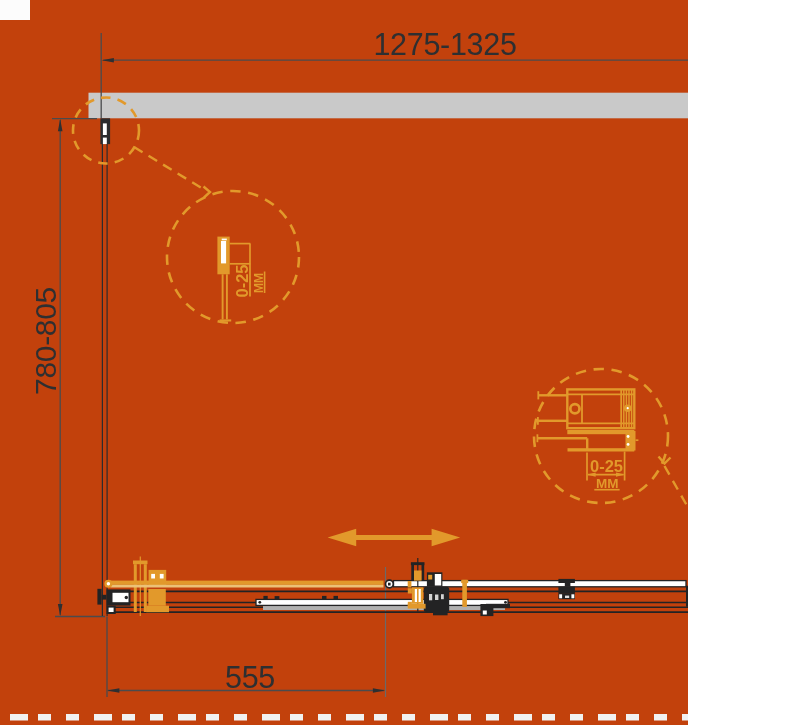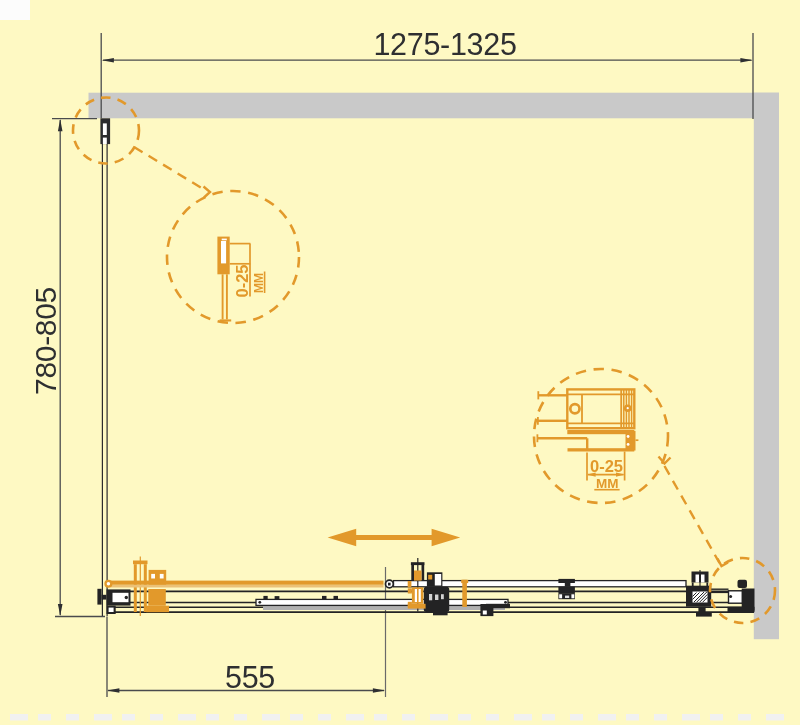--- a/index.html
+++ b/index.html
@@ -1,16 +1,16 @@
 <!DOCTYPE html>
 <html><head>
 <meta charset="utf-8">
 <style>
   html,body{margin:0;padding:0;background:#ffffff;}
-  #page{position:relative;width:800px;height:725px;background:#fef9c3;overflow:hidden;}
+  #page{position:relative;width:688px;height:725px;background:#c2410c;overflow:hidden;}
   svg{display:block;}
   text{font-family:"Liberation Sans", sans-serif;}
 </style>
 </head>
 <body>
 <div id="page">
 <svg width="800" height="725" viewBox="0 0 800 725">
 
 <g id="walls">
   <rect x="88.5" y="92.7" width="690.5" height="25.6" fill="#c9c9c9"></rect>

